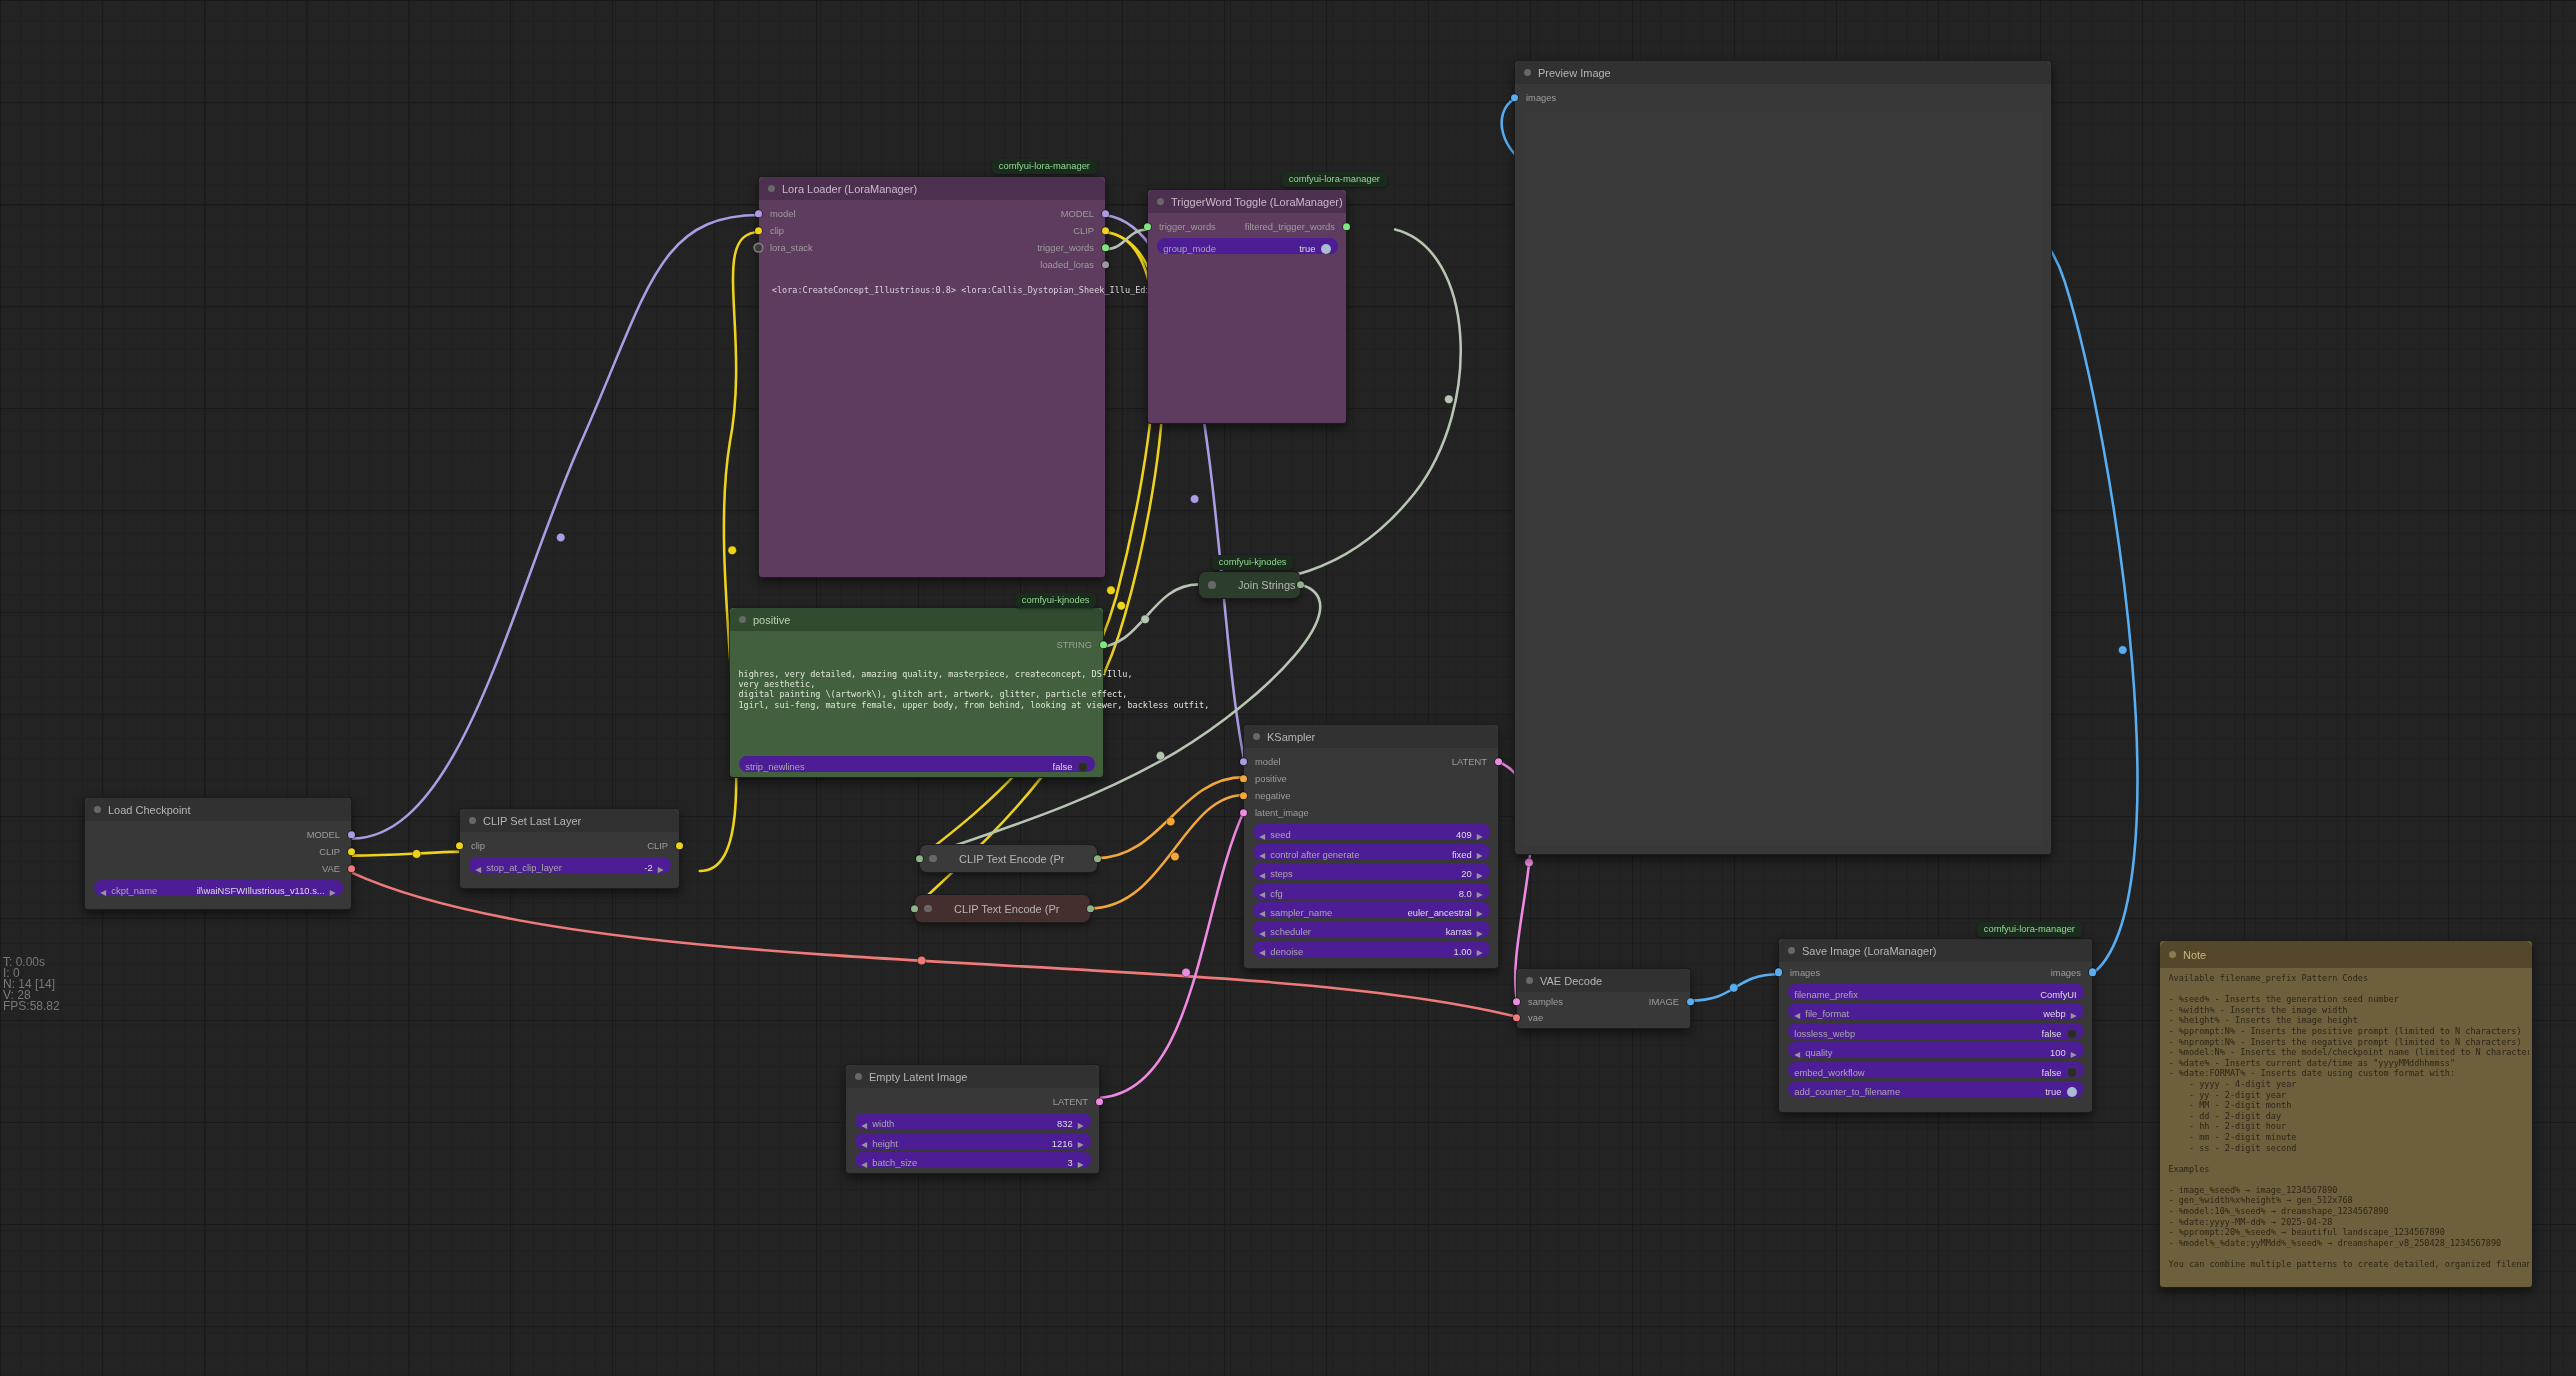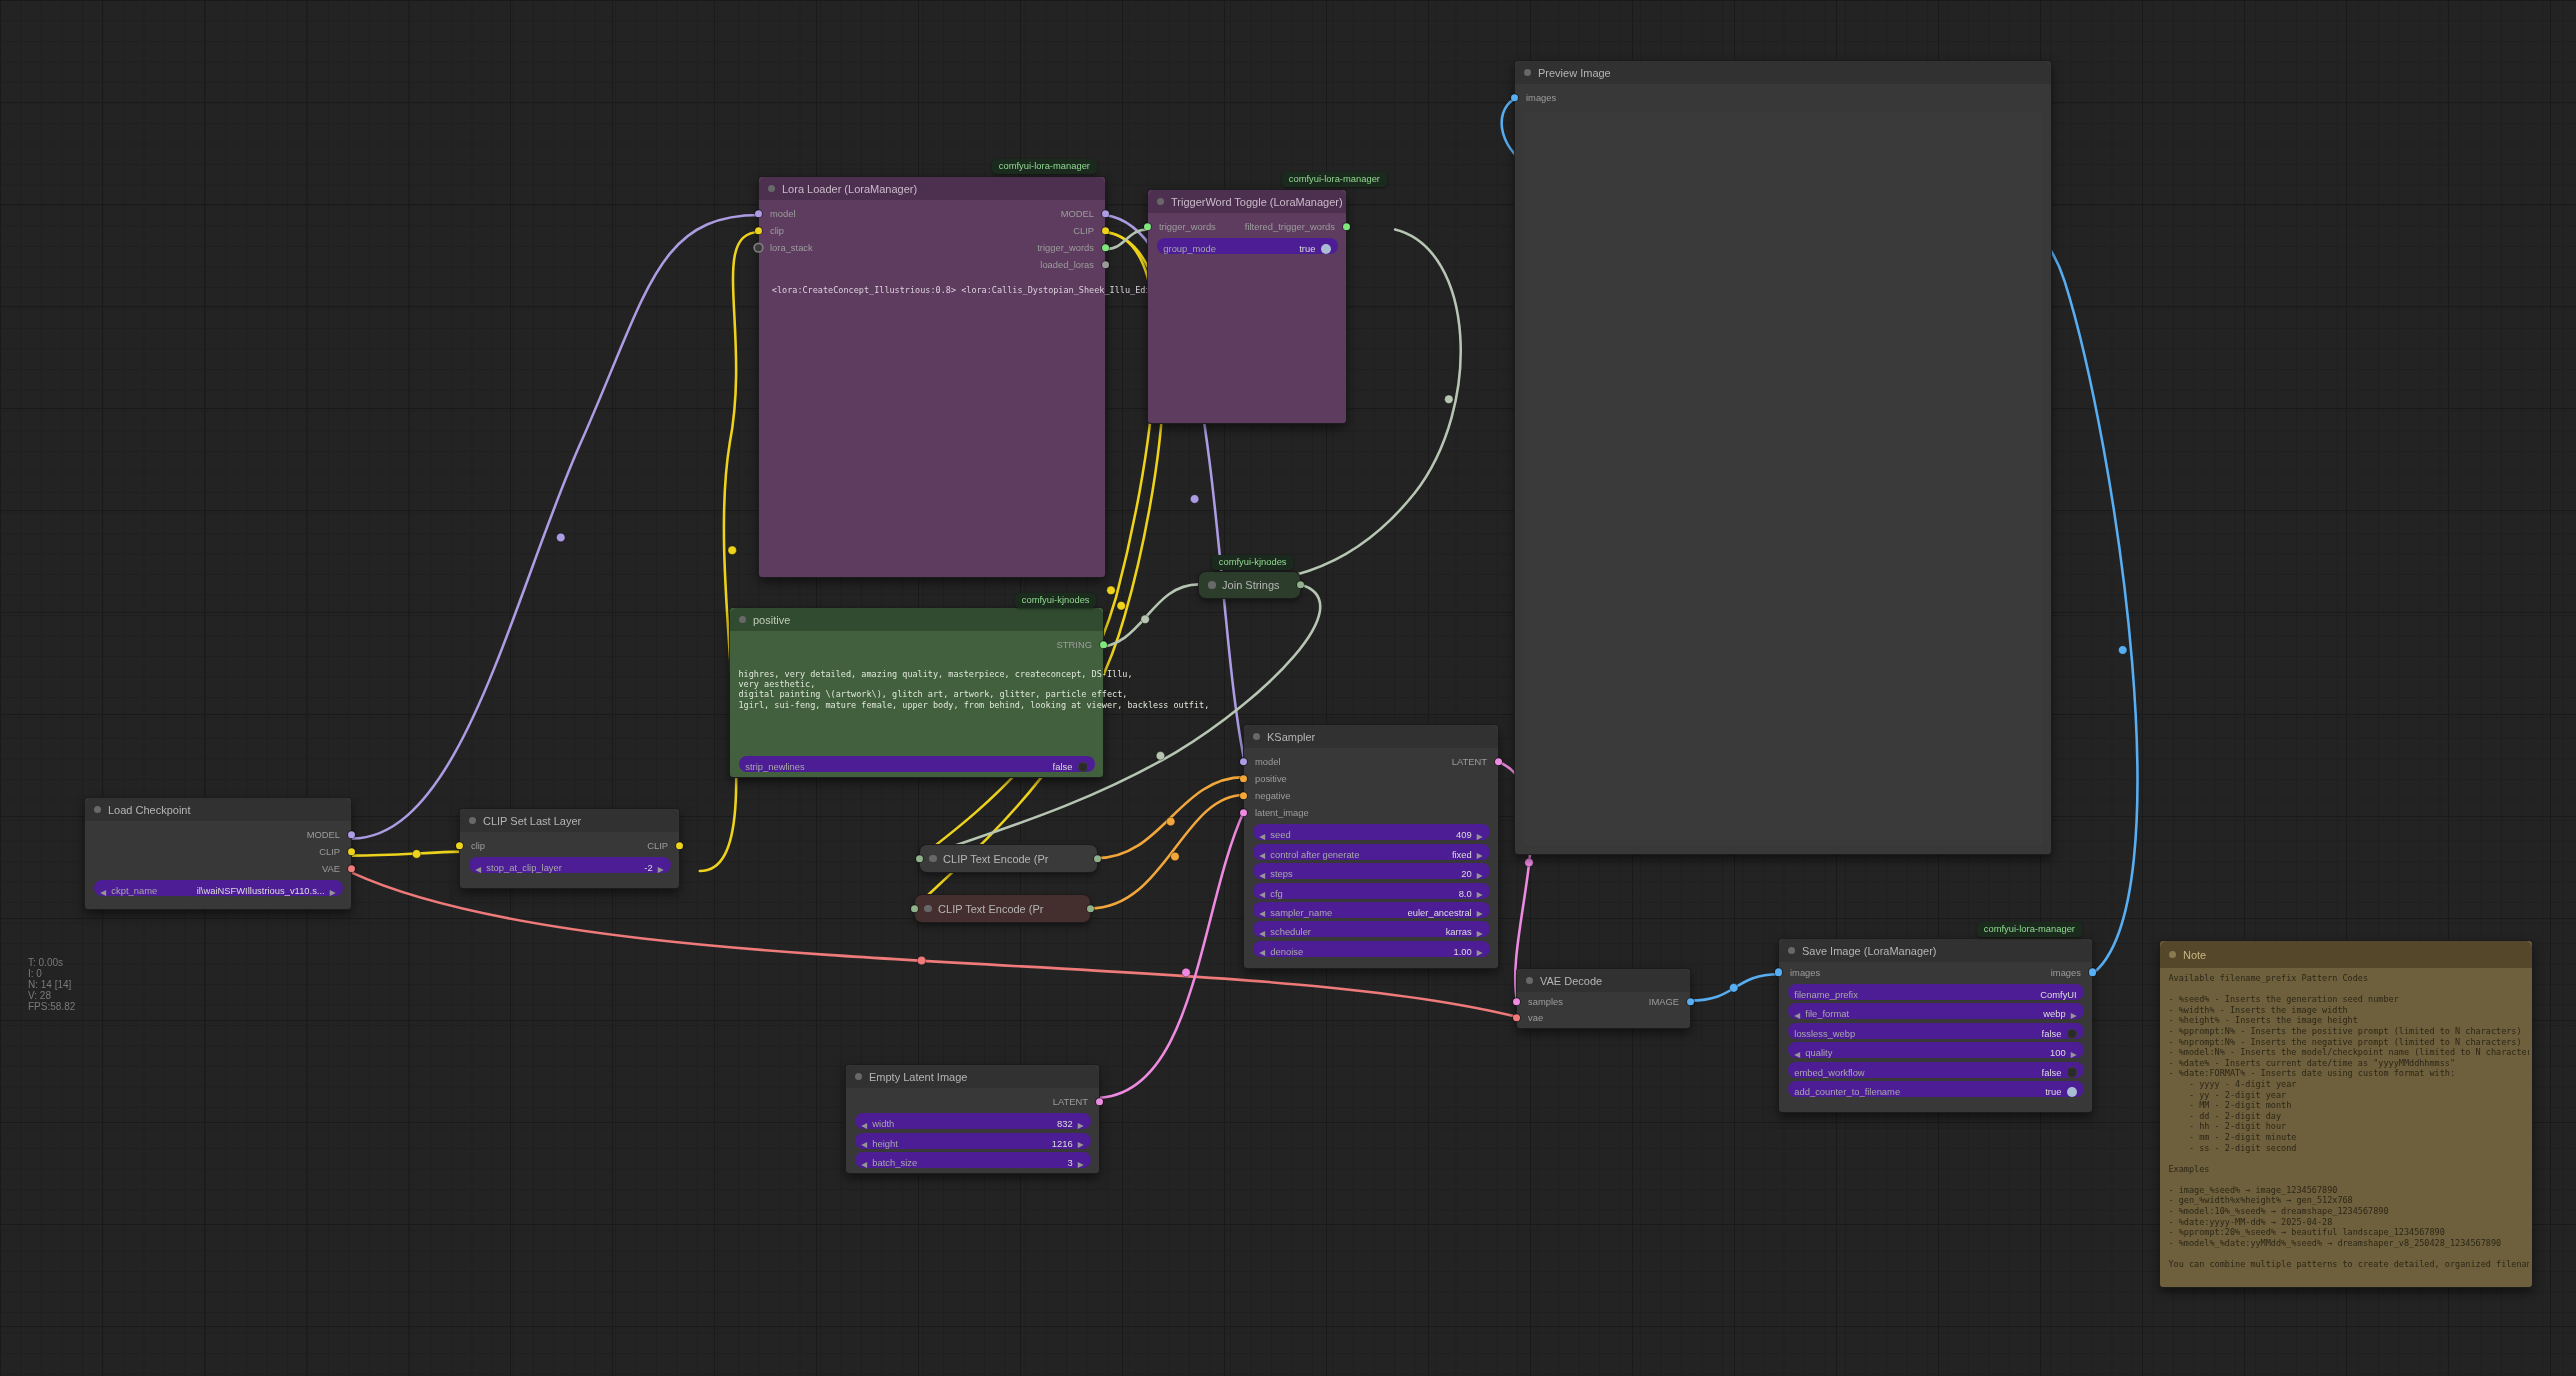--- a/index.html
+++ b/index.html
@@ -34,23 +34,23 @@
   .c-ring{background:#3a3a3a;box-shadow:0 0 0 1.7px #7d7d7d}
   .widget{display:flex;align-items:flex-end;height:16px;margin:3.4px 8.5px;padding:0 6.8px;
     border-radius:8.5px;background:#4c1d95;font-size:9.4px;color:#a8a8a8;gap:5.1px;white-space:nowrap}
   .widget .arr{color:#969696;font-size:7.7px;line-height:1}
   .widget .wval{margin-left:auto;color:#dcdcdc;overflow:hidden}
   .toggle{width:10.2px;height:10.2px;border-radius:50%;flex:0 0 auto}
   .toggle.on{background:#a9bcd3}.toggle.off{background:#2b2b2b;box-shadow:inset 0 0 0 0.9px #3e3e3e}
   .mono{font-family:"DejaVu Sans Mono",monospace;white-space:pre}
   .badge{position:absolute;z-index:4;background:#1a2a1c;color:#93d893;font-size:9.4px;
     line-height:14.5px;height:14.5px;padding:0 6.8px;border-radius:4.3px;box-shadow:0 0.9px 2.6px rgba(0,0,0,.4);white-space:nowrap}
-  .collapsed{position:absolute;z-index:2;display:flex;align-items:center;gap:6px;padding:0 9.4px;
+  .collapsed{position:absolute;z-index:2;display:flex;align-items:center;gap:22px;padding:0 9.4px;
     border-radius:6.8px;font-size:11px;color:#b5b5b5;box-shadow:0 0 0 0.9px #1c1c1c,0 3.4px 7.7px rgba(0,0,0,.5);white-space:nowrap}
-  .stats{position:absolute;left:28px;top:957px;z-index:2;font-size:10px;color:#7a7a7a;line-height:11px}
+  .stats{position:absolute;left:3px;top:957px;z-index:2;font-size:12px;color:#7a7a7a;line-height:11px}
   .inner-panel{position:absolute;left:8.5px;right:8.5px;top:51px;bottom:7.7px;background:#3a3a3a;border-radius:4.3px}
   .lora-text{position:absolute;left:12.8px;top:108px;font-size:8.5px;color:#ddd3dd;z-index:5}
   .pos-text{position:absolute;left:8.5px;top:61px;font-size:8.5px;line-height:10.2px;color:#dfe7da;z-index:5}
   .note-text{position:absolute;left:8.5px;right:3.4px;top:32px;bottom:6.8px;overflow:hidden;
     font-size:8.5px;line-height:10.6px;color:#2d2718}
 </style>
 </head>
 <body>
 
 <div id="canvas">

